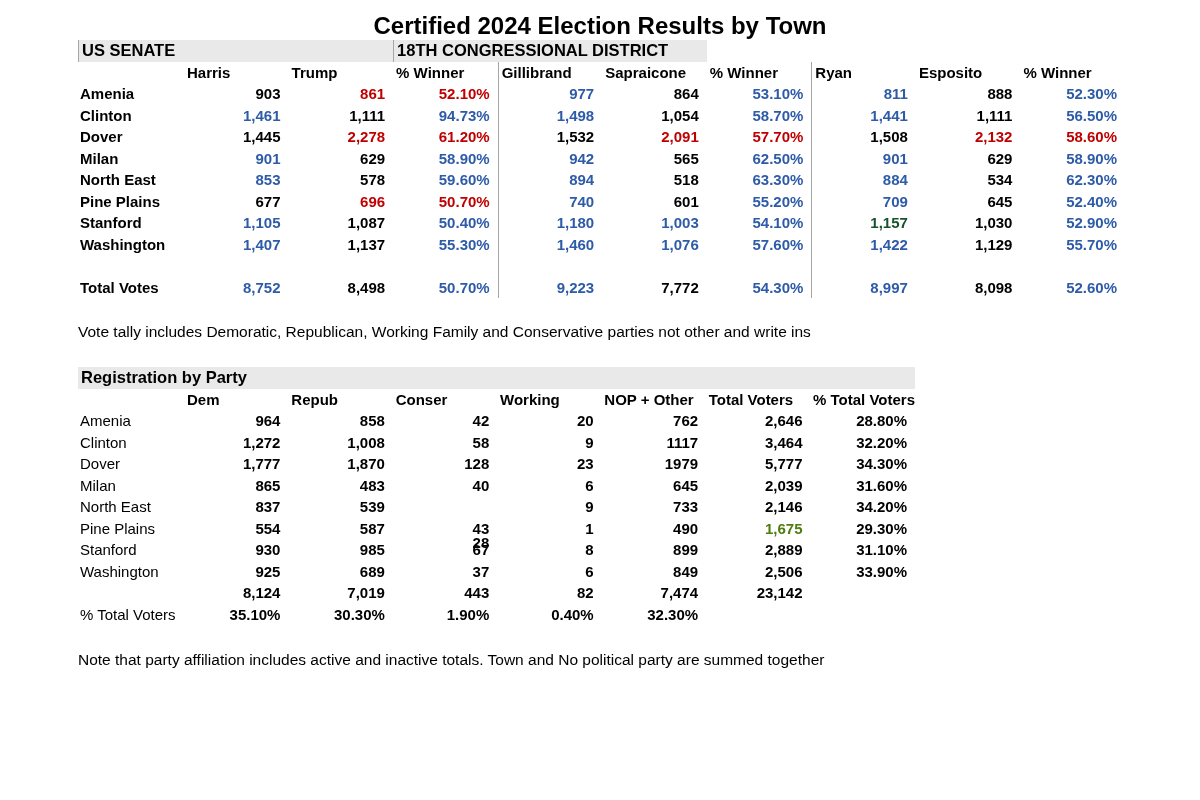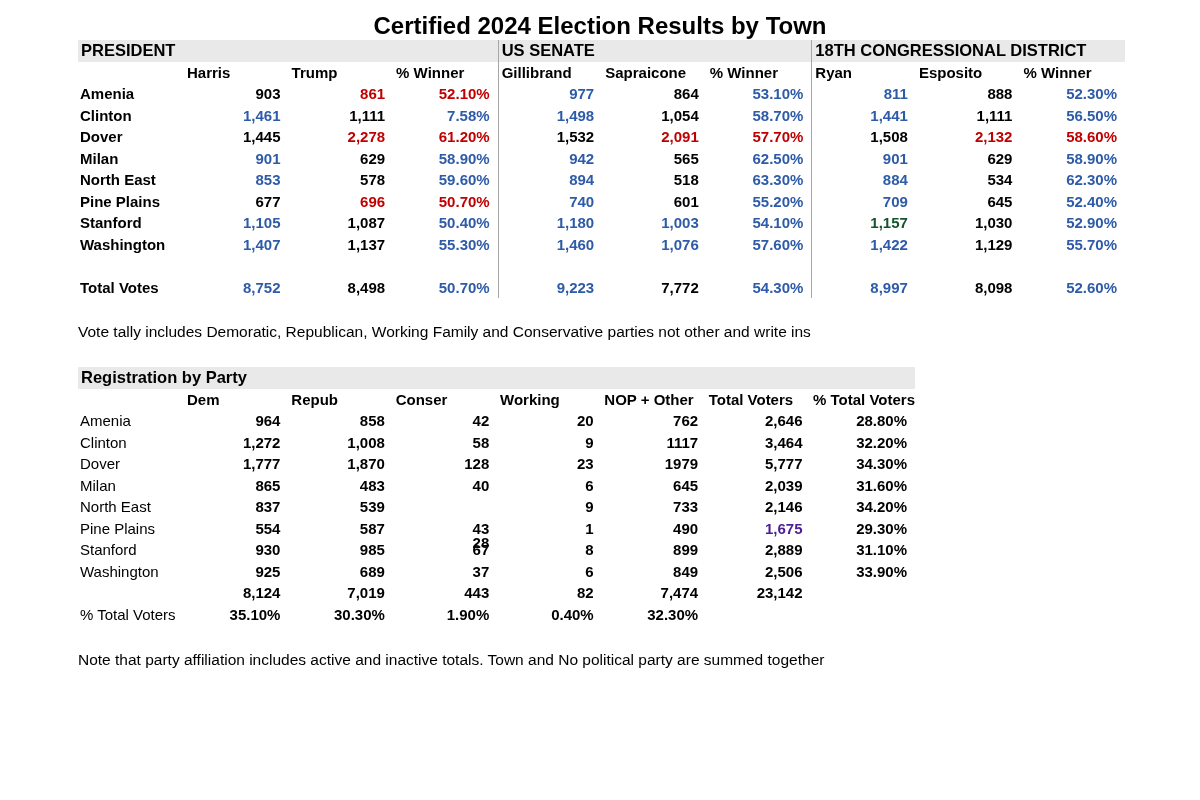--- a/index.html
+++ b/index.html
@@ -29,21 +29,20 @@
   .town-reg{font-weight:normal;padding-left:2px;white-space:nowrap;}
   .divL{border-left:1px solid #a6a6a6;}
 </style>
 </head>
 <body>
 
 <div id="title" class="abs">Certified 2024 Election Results by Town</div>
 
 <div id="results" class="abs">
   <div class="grid10 secrow">
-    <div class="band span4">PRESIDENT</div>
     <div class="band span3 divL">US SENATE</div>
     <div class="band span3 divL">18TH CONGRESSIONAL DISTRICT</div>
   </div>
   <div class="grid10 row">
     <div class="hdr"></div>
     <div class="hdr">Harris</div>
     <div class="hdr">Trump</div>
     <div class="hdr">% Winner</div>
     <div class="hdr divL">Gillibrand</div>
     <div class="hdr">Sapraicone</div>
@@ -62,21 +61,21 @@
         <div class="num" style="color: rgb(0, 0, 0);">864</div>
         <div class="num" style="color: rgb(46, 91, 168);">53.10%</div>
         <div class="num divL" style="color: rgb(46, 91, 168);">811</div>
         <div class="num" style="color: rgb(0, 0, 0);">888</div>
         <div class="num" style="color: rgb(46, 91, 168);">52.30%</div>
       </div>
       <div class="grid10 row">
         <div class="town">Clinton</div>
         <div class="num" style="color: rgb(46, 91, 168);">1,461</div>
         <div class="num" style="color: rgb(0, 0, 0);">1,111</div>
-        <div class="num" style="color: rgb(46, 91, 168);">7.58%</div>
+        <div class="num" style="color: rgb(46, 91, 168);">94.73%</div>
         <div class="num divL" style="color: rgb(46, 91, 168);">1,498</div>
         <div class="num" style="color: rgb(0, 0, 0);">1,054</div>
         <div class="num" style="color: rgb(46, 91, 168);">58.70%</div>
         <div class="num divL" style="color: rgb(46, 91, 168);">1,441</div>
         <div class="num" style="color: rgb(0, 0, 0);">1,111</div>
         <div class="num" style="color: rgb(46, 91, 168);">56.50%</div>
       </div>
       <div class="grid10 row">
         <div class="town">Dover</div>
         <div class="num" style="color: rgb(0, 0, 0);">1,445</div>
@@ -243,21 +242,21 @@
         <div class="num" style="color: rgb(0, 0, 0);">2,146</div>
         <div class="num" style="color: rgb(0, 0, 0);">34.20%</div>
       </div>
       <div class="grid8 row">
         <div class="town-reg">Pine Plains</div>
         <div class="num" style="color: rgb(0, 0, 0);">554</div>
         <div class="num" style="color: rgb(0, 0, 0);">587</div>
         <div class="num" style="color: rgb(0, 0, 0);">43</div>
         <div class="num" style="color: rgb(0, 0, 0);">1</div>
         <div class="num" style="color: rgb(0, 0, 0);">490</div>
-        <div class="num" style="color: #4c1d95;">1,675</div>
+        <div class="num" style="color: #4d7c0f;">1,675</div>
         <div class="num" style="color: rgb(0, 0, 0);">29.30%</div>
       </div>
       <div class="grid8 row">
         <div class="town-reg">Stanford</div>
         <div class="num" style="color: rgb(0, 0, 0);">930</div>
         <div class="num" style="color: rgb(0, 0, 0);">985</div>
         <div class="num" style="color: rgb(0, 0, 0);">67</div>
         <div class="num" style="color: rgb(0, 0, 0);">8</div>
         <div class="num" style="color: rgb(0, 0, 0);">899</div>
         <div class="num" style="color: rgb(0, 0, 0);">2,889</div>

